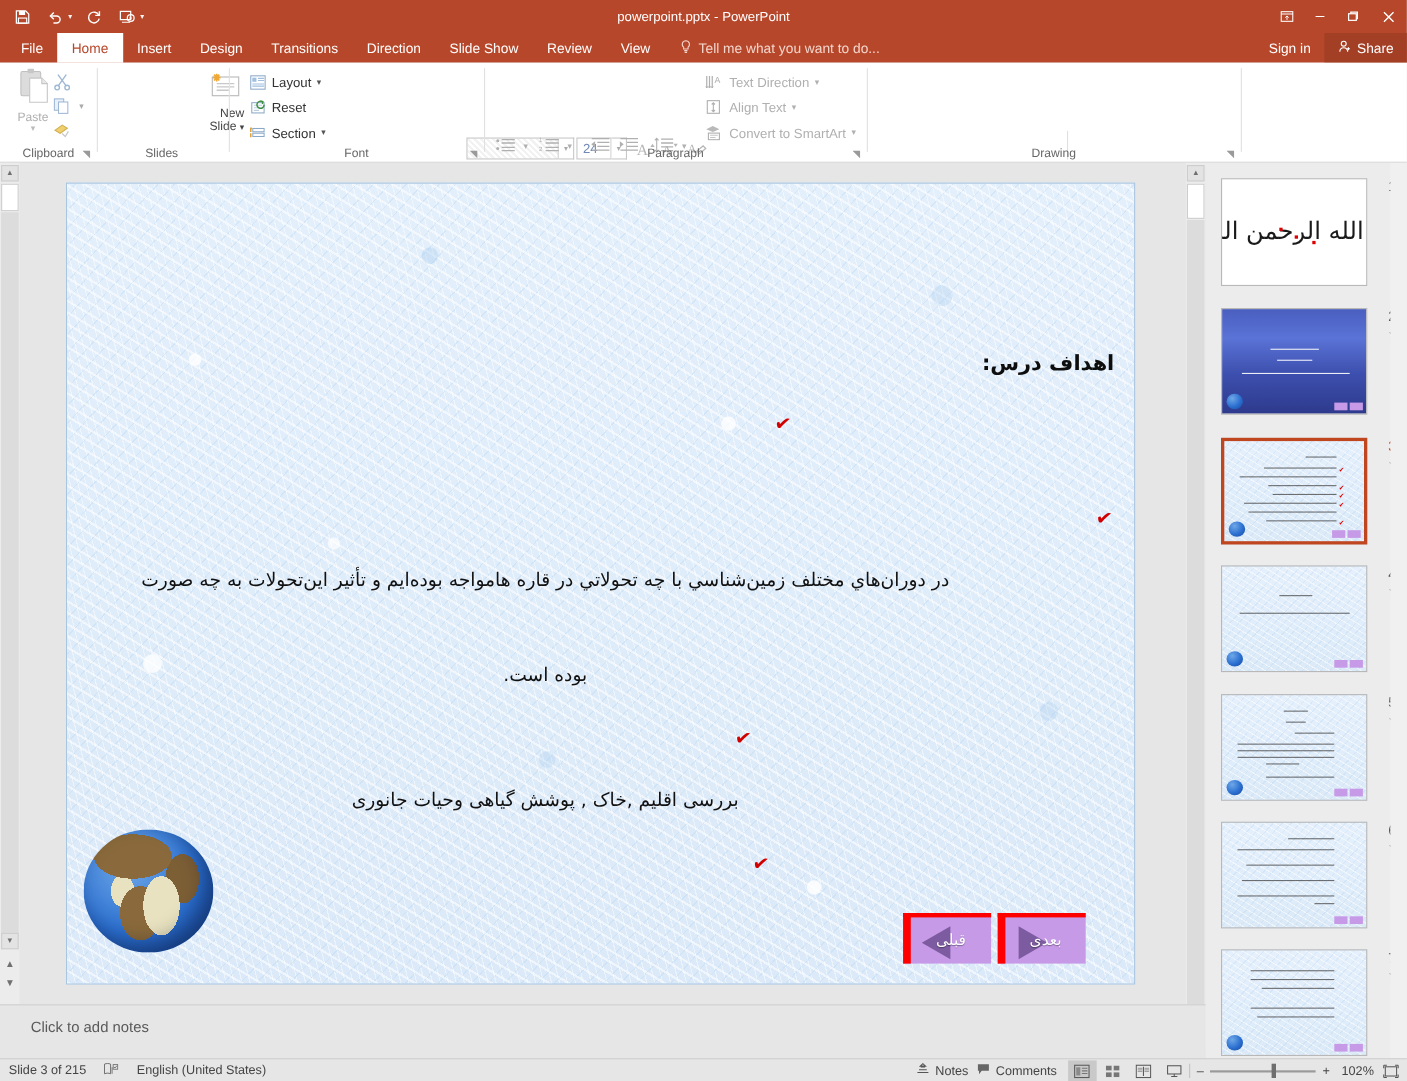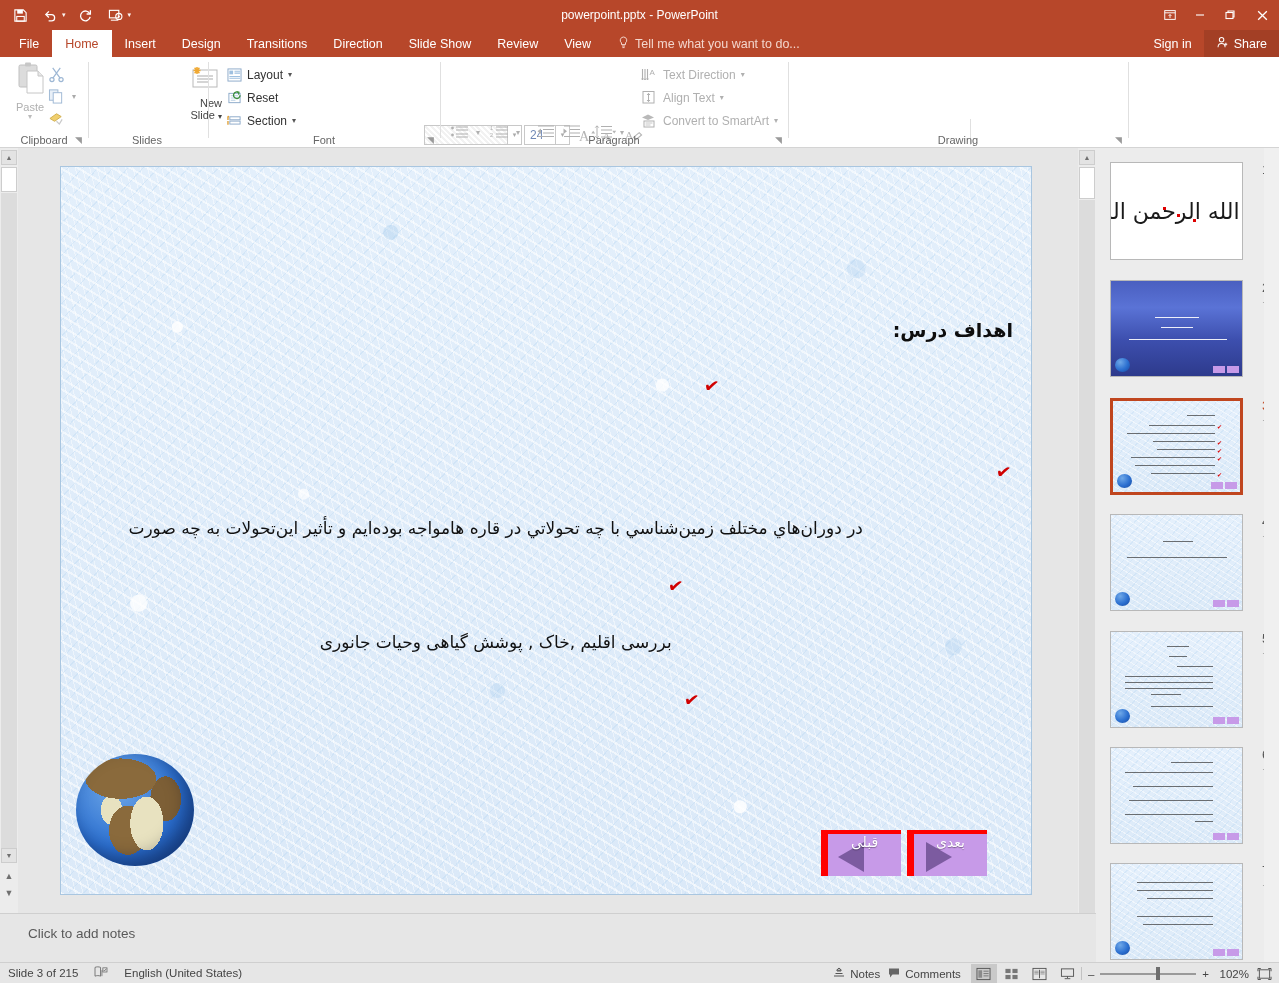--- a/index.html
+++ b/index.html
@@ -222,21 +222,21 @@
       radial-gradient(ellipse 9% 13% at 30% 50%, #e8e2c0 0 100%, transparent 100%),
       radial-gradient(circle at 35% 30%, #6fa8e8 0%, #2b6fd0 55%, #17479b 100%);
     box-shadow: inset -8px -8px 18px rgba(0,0,20,.35);
   }
 
   
   .navbtns { position: absolute; right: 44px; bottom: 18px; display: flex; gap: 6px; z-index: 3; }
   .navbtn {
     width: 80px; height: 46px; background: #c79ae8; border-left: 7px solid #ff0000;
     border-top: 4px solid #ff0000;
-    position: relative; display: flex; justify-content: center;
+    position: relative; display: flex; align-items: center; justify-content: center;
   }
   .navbtn .tri { position:absolute; width:0; height:0; }
   .navbtn.prev .tri {
     left: 10px; top: 8px;
     border-top: 15px solid transparent; border-bottom: 15px solid transparent;
     border-right: 26px solid #7c5ba0;
   }
   .navbtn.next .tri {
     left: 12px; top: 8px;
     border-top: 15px solid transparent; border-bottom: 15px solid transparent;
@@ -722,20 +722,23 @@
           <div class="bullets">
 
             <div class="bline" style="text-align:center;">
               <span class="tick" style="right:300px;">✔</span>
             </div>
 
             <div class="bline" style="text-align:center;">
               <span class="tick" style="right:8px;">✔</span>
               <span>در دوران‌هاي مختلف زمين‌شناسي با چه تحولاتي در قاره هامواجه بوده‌ايم و تأثير اين‌تحولات به چه صورت</span>
             </div>
+            <div class="bline cont" style="text-align:center;">
+              <span>بوده است.</span>
+            </div>
 
             <div class="bline" style="text-align:center;">
               <span class="tick" style="right:336px;">✔</span>
               <span>بررسی اقليم ,خاک , پوشش گياهی وحيات جانوری</span>
             </div>
 
             <div class="bline" style="text-align:center;">
               <span class="tick" style="right:320px;">✔</span>
             </div>
 

